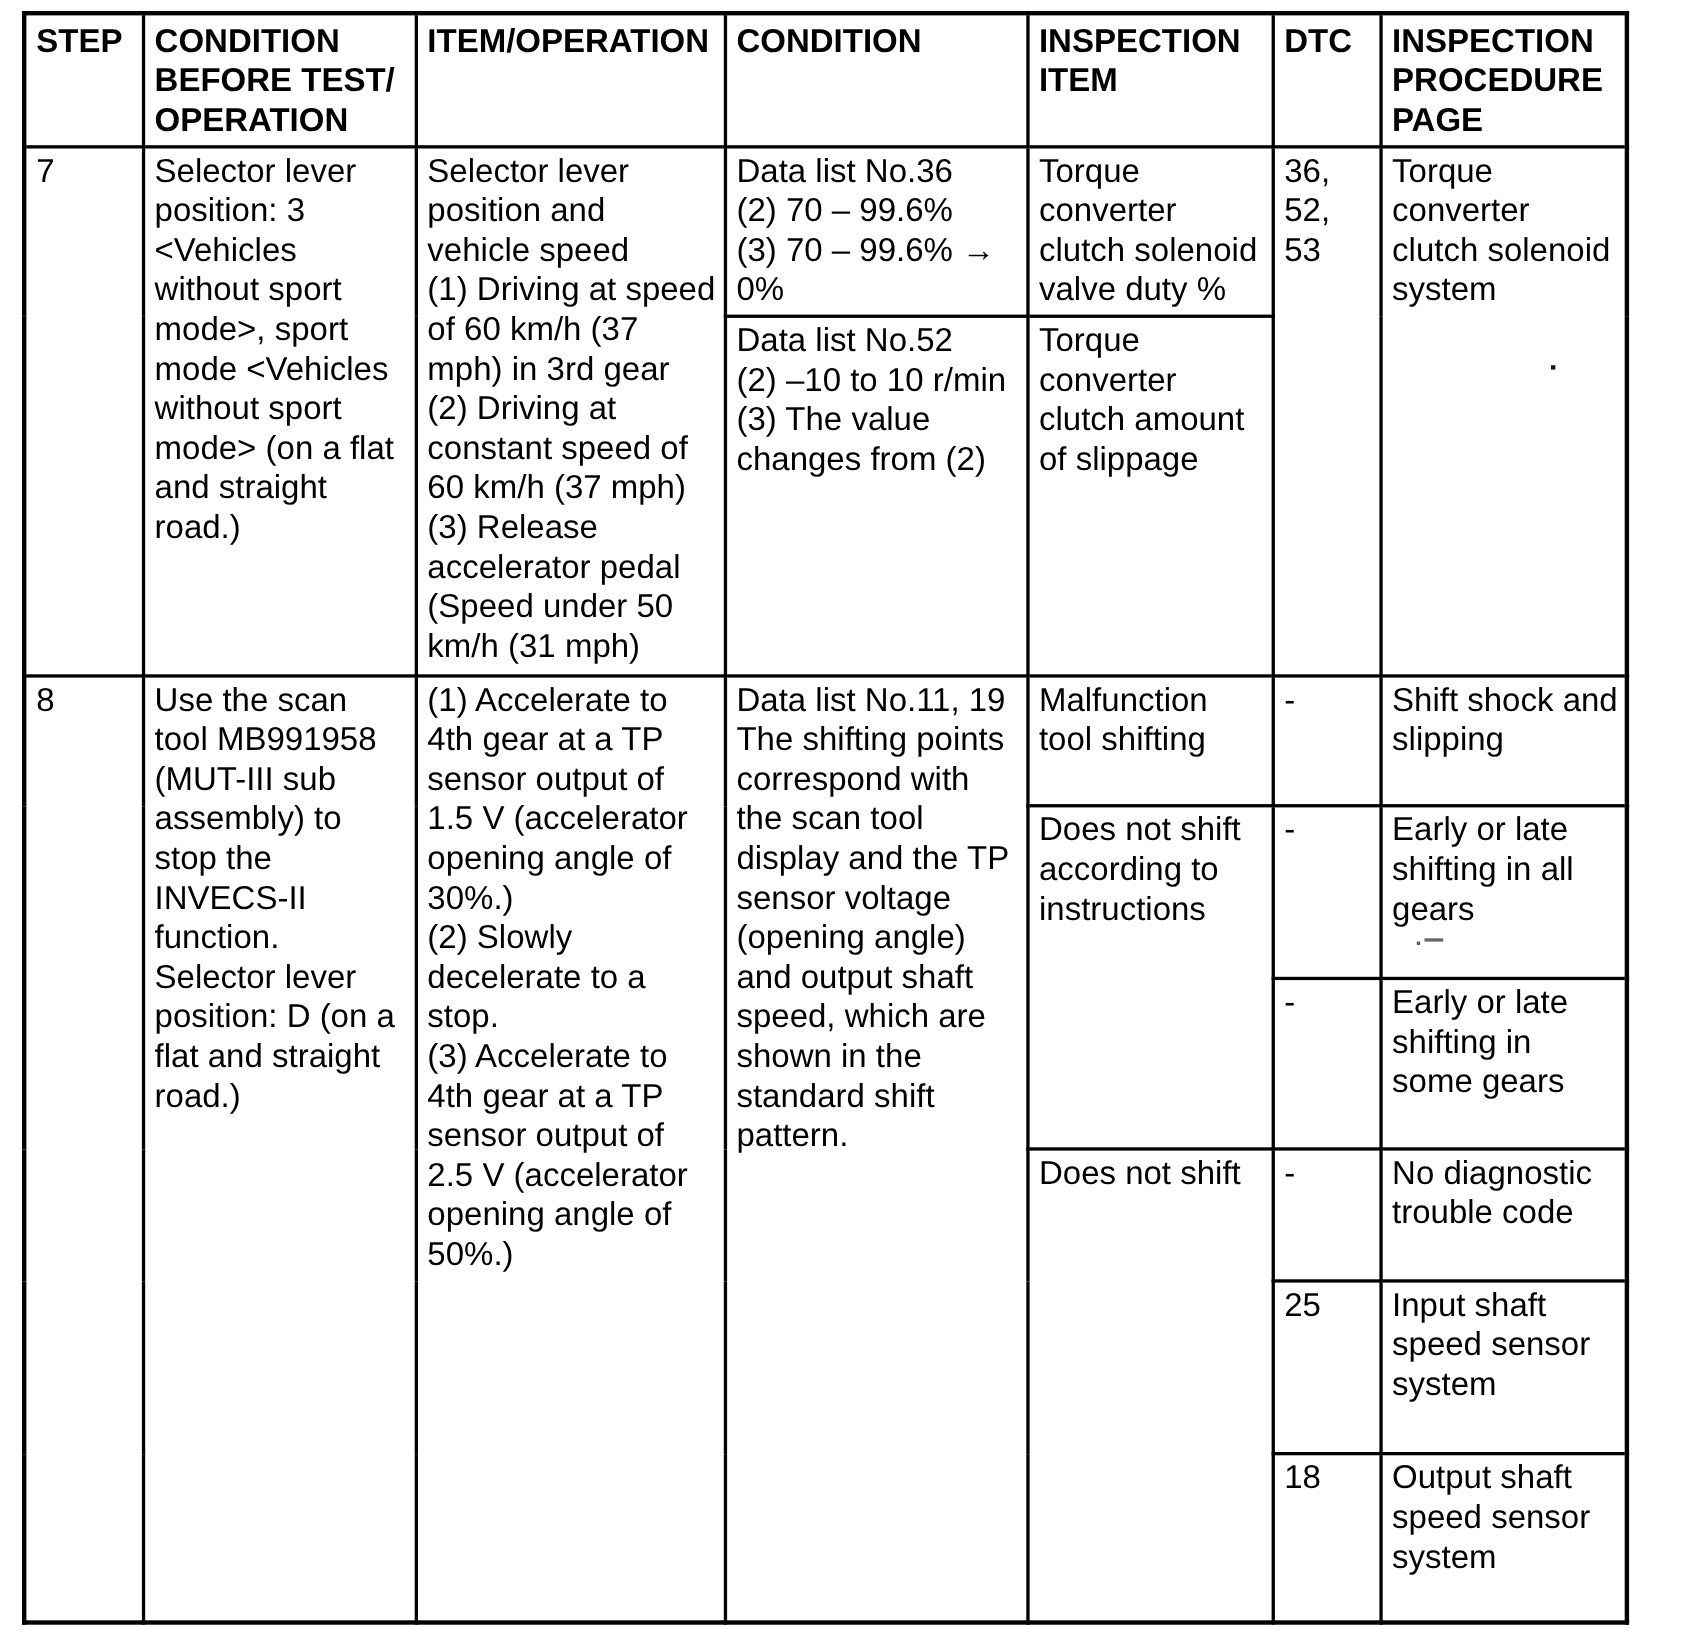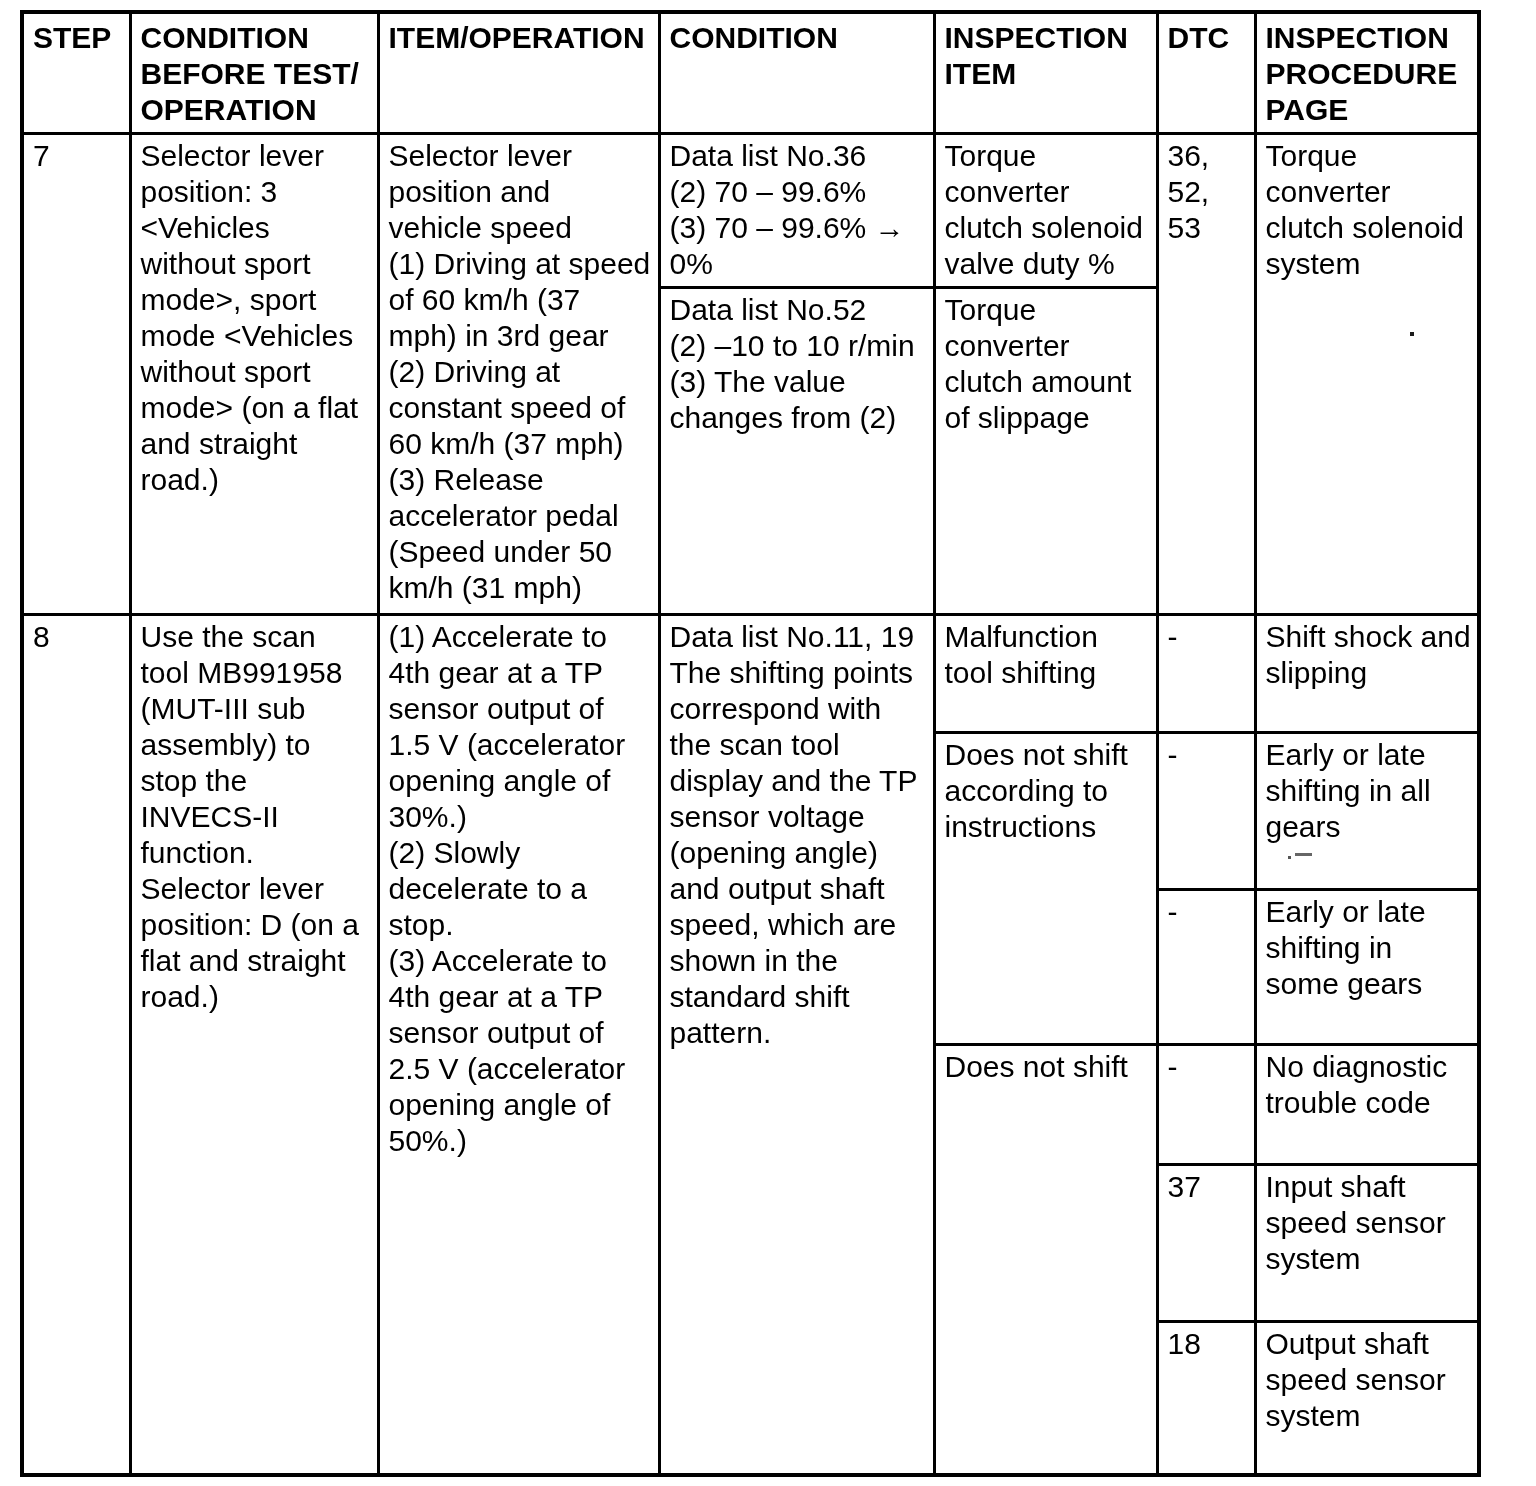--- a/index.html
+++ b/index.html
@@ -199,21 +199,21 @@
     </tr>
 
     <tr style="height:120px">
       <td rowspan="3">Does not shift</td>
       <td>-</td>
       <td>No diagnostic
 trouble code</td>
     </tr>
 
     <tr style="height:157px">
-      <td>37</td>
+      <td>25</td>
       <td>Input shaft
 speed sensor
 system</td>
     </tr>
 
     <tr style="height:153px">
       <td>18</td>
       <td>Output shaft
 speed sensor
 system</td>

